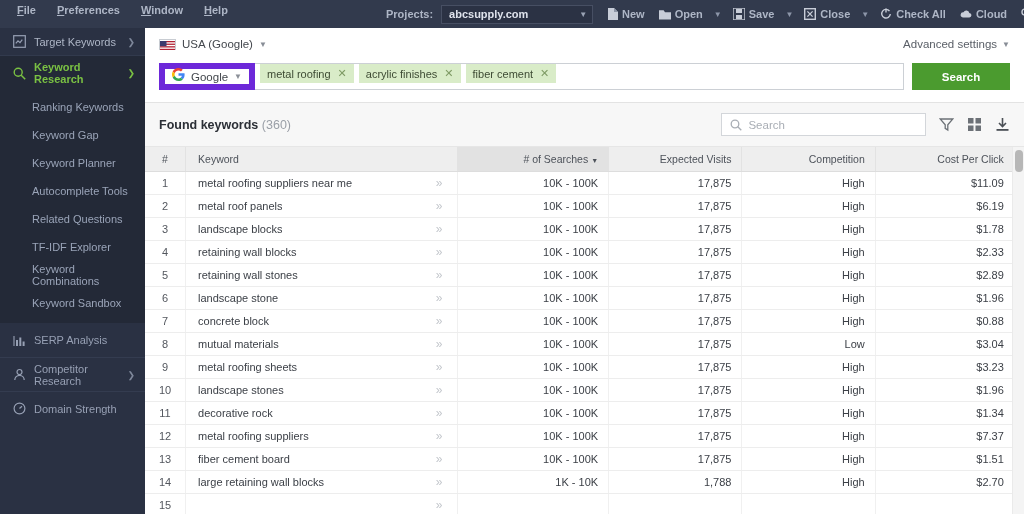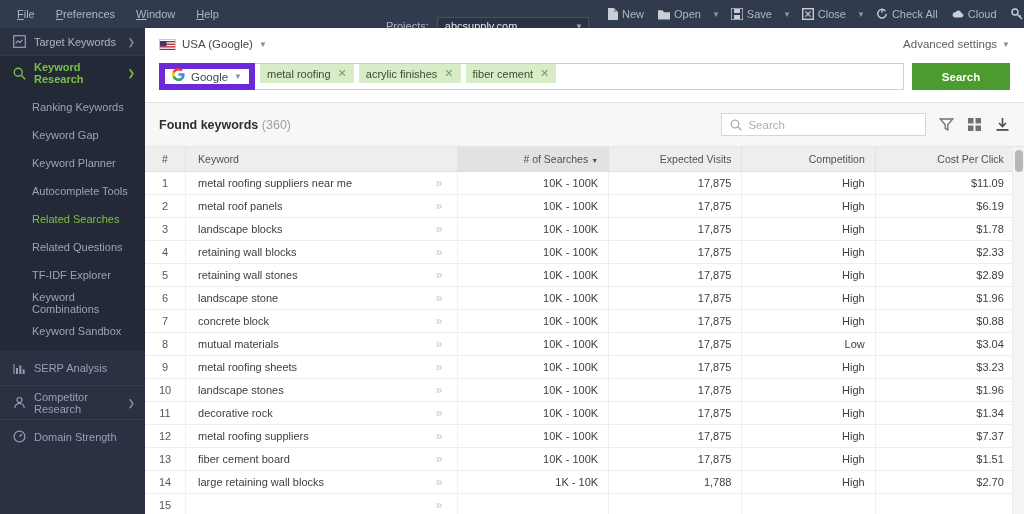--- a/index.html
+++ b/index.html
@@ -8,32 +8,33 @@
     overflow: hidden;
     font-family: "Liberation Sans", sans-serif;
     background: #ffffff;
   }
   body { display: flex; flex-direction: column; }
 
   
   .topbar {
     height: 28px; min-height: 28px;
     background: #323a4d;
-    display: flex; align-items: center;
+    display: flex; align-items: flex-start;
     color: #b9c0cf; font-size: 11px;
     position: relative;
+    font-weight: bold;
   }
   .menu-group { display: flex; align-items: center; padding-left: 8px; gap: 3px; }
   .menu-item {
     padding: 4px 9px; color: #aeb6c6; font-size: 11px;
     cursor: default; white-space: nowrap;
   }
   .menu-item u { text-decoration: underline; }
   .projects-group {
-    position: absolute; left: 386px; top: 12px; height: 28px;
+    position: absolute; left: 386px; top: 0; height: 28px;
     display: flex; align-items: center; gap: 8px;
   }
   .projects-label { color: #aeb6c6; font-size: 11px; }
   .project-select {
     width: 152px; height: 19px;
     background: #2b3244; border: 1px solid #474f63;
     display: flex; align-items: center; justify-content: space-between;
     padding: 0 5px 0 7px; color: #dfe3ec; font-size: 11px;
   }
   .project-select .caret { font-size: 8px; color: #9aa3b5; }
@@ -311,23 +312,20 @@
           <span>Ranking Keywords</span>
         </div>
       <div class="sub-item">
           <span>Keyword Gap</span>
         </div>
       <div class="sub-item">
           <span>Keyword Planner</span>
         </div>
       <div class="sub-item">
           <span>Autocomplete Tools</span>
-        </div>
-      <div class="sub-item active">
-          <span>Related Searches</span>
         </div>
       <div class="sub-item">
           <span>Related Questions</span>
         </div>
       <div class="sub-item">
           <span>TF-IDF Explorer</span>
         </div>
       <div class="sub-item">
           <span>Keyword Combinations</span>
         </div>

